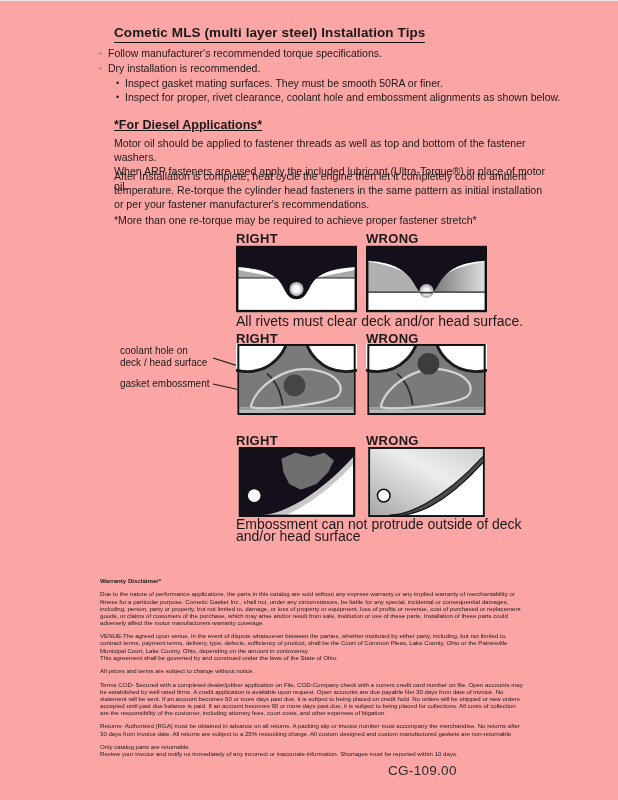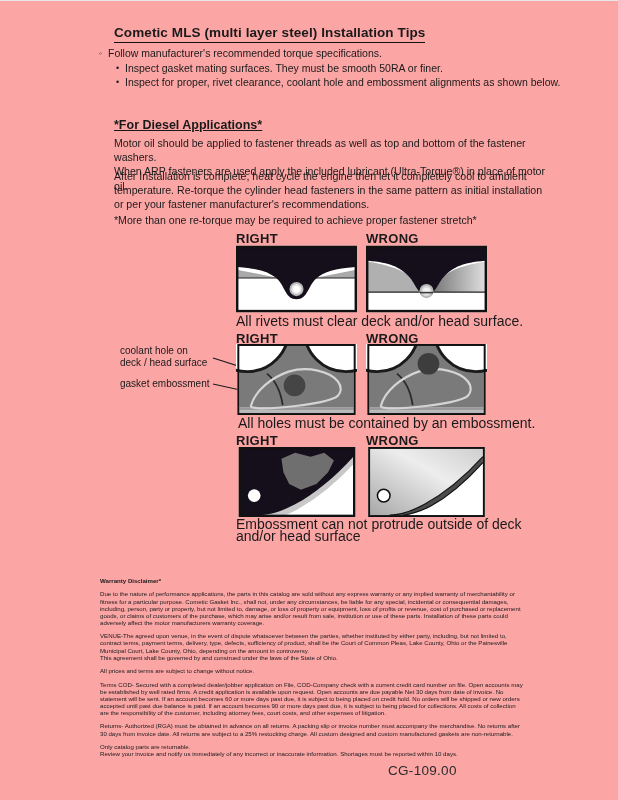--- a/index.html
+++ b/index.html
@@ -31,20 +31,21 @@
 </style>
 </head>
 <body>
 
 <div class="page">
 
   <h1 class="title abs" style="left:114px;top:24px;">Cometic MLS (multi layer steel) Installation Tips</h1>
 
   <div class="abs" style="left:99px;top:45px;">
     <div class="tipline"><span class="mk">◦</span><span>Follow manufacturer's recommended torque specifications.</span></div>
+    <div class="tipline"><span class="mk">◦</span><span>Dry installation is recommended.</span></div>
     <div class="tipline sub"><span class="mk2">•</span><span>Inspect gasket mating surfaces.  They must be smooth 50RA or finer.</span></div>
     <div class="tipline sub"><span class="mk2">•</span><span>Inspect for proper, rivet clearance, coolant hole and embossment alignments as shown below.</span></div>
   </div>
 
   <h2 class="h2 abs" style="left:114px;top:117px;">*For Diesel Applications*</h2>
   <p class="body-p abs" style="left:114px;top:135px;width:440px;">Motor oil should be applied to fastener threads as well as top and bottom of the fastener washers.
 When ARP fasteners are used apply the included lubricant (Ultra-Torque®) in place of motor oil.</p>
   <p class="body-p abs" style="left:114px;top:168px;width:440px;">After Installation is complete, heat cycle the engine then let it completely cool to ambient
 temperature. Re-torque the cylinder head fasteners in the same pattern as initial installation
 or per your fastener manufacturer's recommendations.</p>
@@ -125,21 +126,20 @@
       <rect x="2" y="67" width="116" height="3" fill="#b8b8b8"></rect>
       <circle cx="10" cy="-14" r="42" fill="#ffffff" stroke="#1a1a1a" stroke-width="3"></circle>
       <circle cx="110" cy="-14" r="42" fill="#ffffff" stroke="#1a1a1a" stroke-width="3"></circle>
       <path d="M30,30 C40,38 44,48 46,62" stroke="#2a2a2a" stroke-width="1.8" fill="none"></path>
       <path d="M14,62 C18,48 34,34 52,28 C72,22 94,28 102,38 C106,43 106,50 100,54 C84,62 34,66 20,65 C15,64.5 13,64 14,62 Z" fill="none" stroke="#d4d4d4" stroke-width="2.2"></path>
       <circle cx="62" cy="20" r="11" fill="#3d3d3d"></circle>
       <rect x="1" y="1" width="118" height="70" fill="none" stroke="#111" stroke-width="2"></rect>
     </svg>
   </div>
 
-  <div class="fcaption abs" style="left:238px;top:416px;">All holes must be contained by an embossment.</div>
 
   <div class="flabel abs" style="left:236px;top:432px;width:122px;">RIGHT</div>
   <div class="flabel abs" style="left:366px;top:432px;width:121px;">WRONG</div>
 
   <div class="figbox" style="left:236px;top:446px;">
     <svg width="122" height="70" viewBox="0 0 120 72">
       <rect x="0" y="0" width="120" height="72" fill="#ffffff"></rect>
       <path d="M118,12 C98,34 78,50 58,61 C45,68 32,72 22,72" stroke="#c8c8c8" stroke-width="8" fill="none"></path>
       <path d="M2,2 H118 V10 C98,32 78,48 58,59 C45,66 32,70 22,70 L2,70 Z" fill="#150e1b"></path>
       <polygon points="44,12 58,6 74,10 88,6 98,14 92,26 80,38 64,44 52,38 46,26" fill="#6f6f6f"></polygon>

